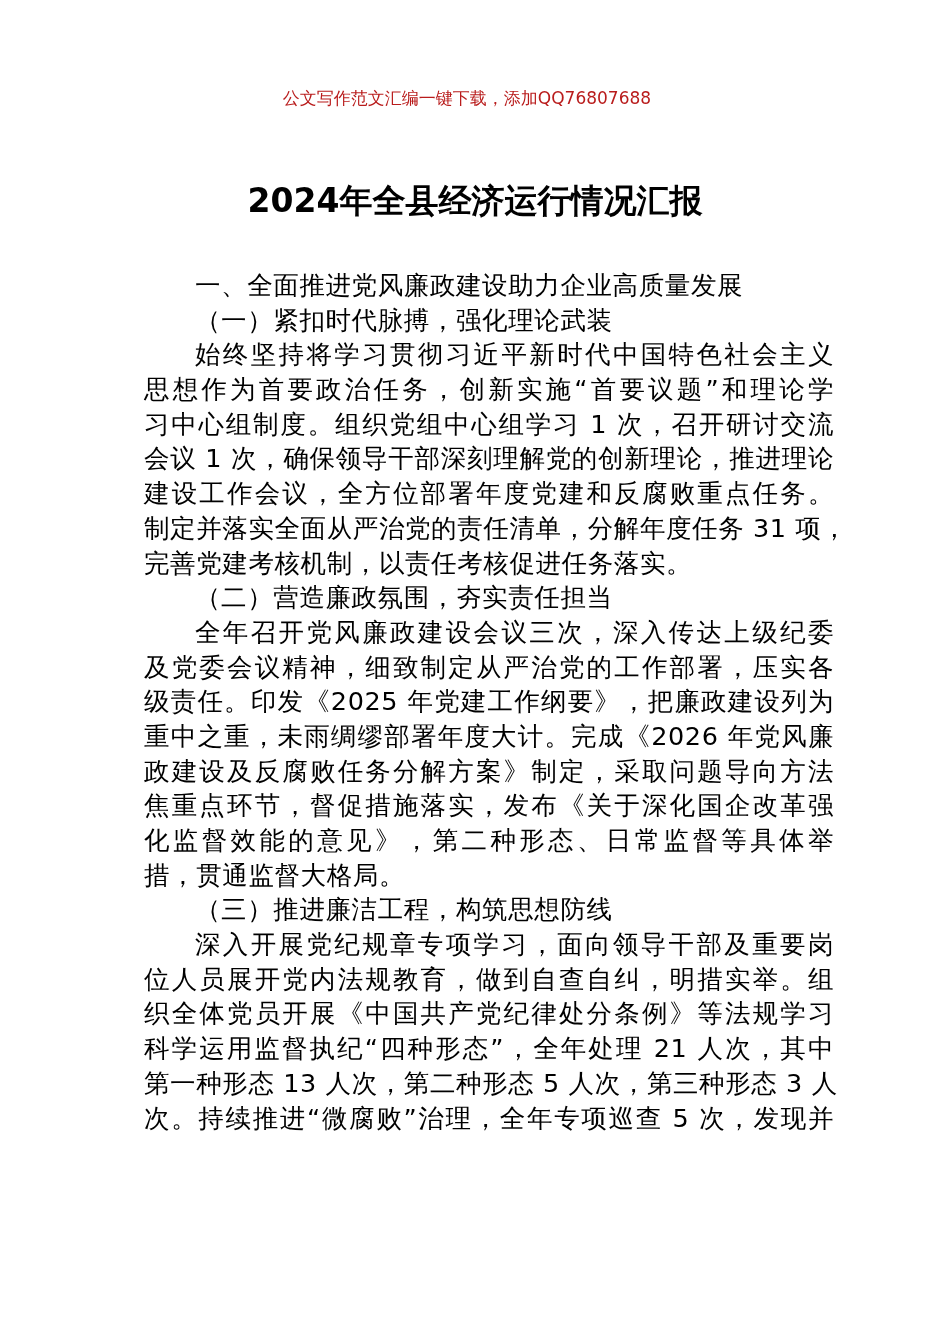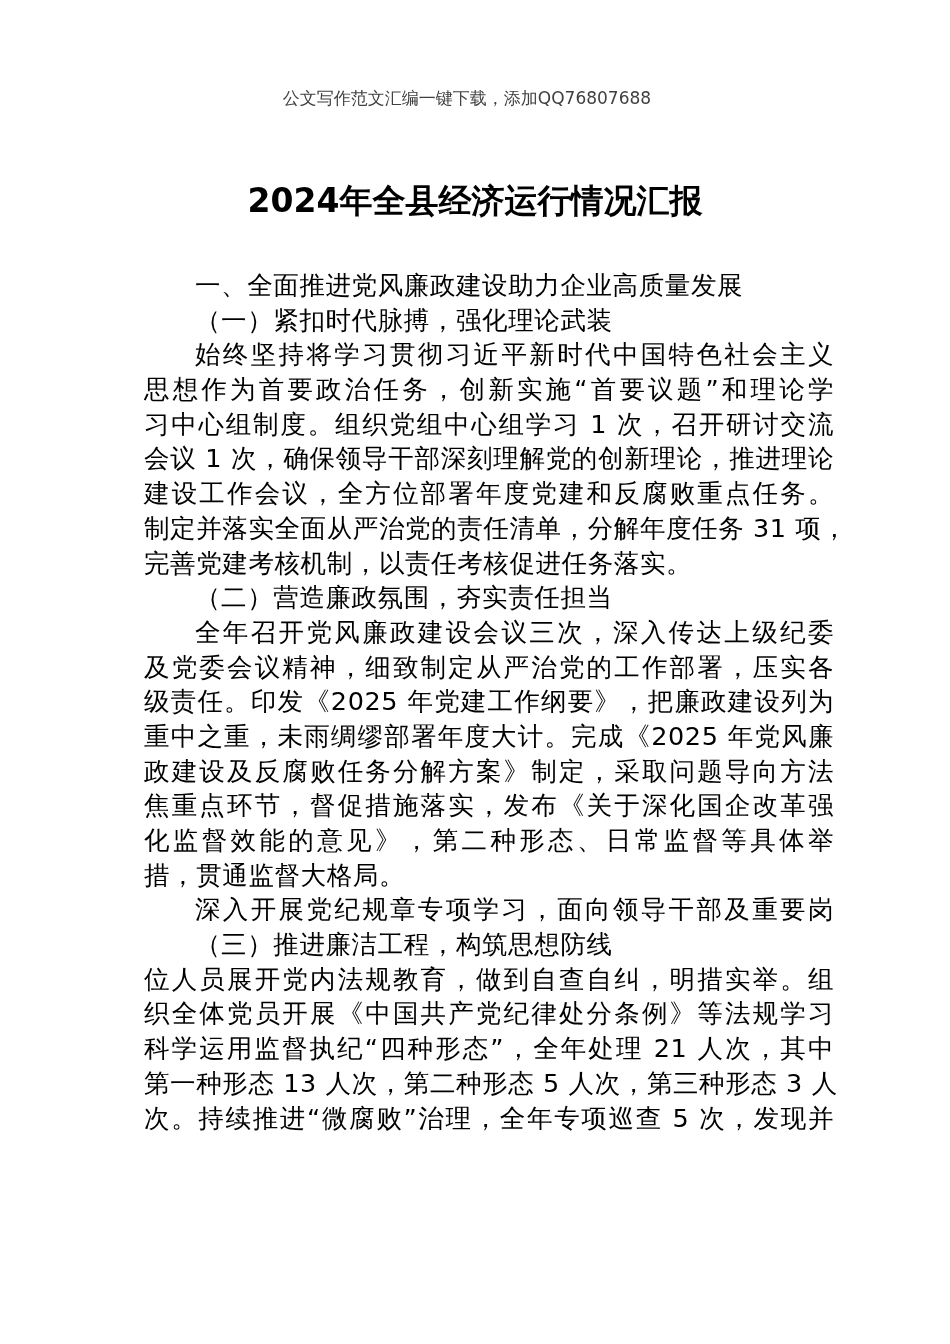--- a/index.html
+++ b/index.html
@@ -23,21 +23,21 @@
       background: #ffffff;
     }
     .watermark {
       position: absolute;
       top: 86px;
       left: 0;
       width: 934px;
       text-align: center;
       font-size: 17px;
       line-height: 24px;
-      color: #404040;
+      color: #b91c1c;
       letter-spacing: 0px;
       white-space: nowrap;
     }
     .title {
       position: absolute;
       top: 178px;
       left: 0;
       width: 950px;
       text-align: center;
       font-size: 33px;
@@ -82,26 +82,26 @@
     <div class="line">思想作为首要政治任务，创新实施“首要议题”和理论学</div>
     <div class="line">习中心组制度。组织党组中心组学习 1 次，召开研讨交流</div>
     <div class="line">会议 1 次，确保领导干部深刻理解党的创新理论，推进理论</div>
     <div class="line">建设工作会议，全方位部署年度党建和反腐败重点任务。</div>
     <div class="line">制定并落实全面从严治党的责任清单，分解年度任务 31 项，</div>
     <div class="line last">完善党建考核机制，以责任考核促进任务落实。</div>
     <div class="line indent last">（二）营造廉政氛围，夯实责任担当</div>
     <div class="line indent">全年召开党风廉政建设会议三次，深入传达上级纪委</div>
     <div class="line">及党委会议精神，细致制定从严治党的工作部署，压实各</div>
     <div class="line">级责任。印发《2025 年党建工作纲要》，把廉政建设列为</div>
-    <div class="line">重中之重，未雨绸缪部署年度大计。完成《2025 年党风廉</div>
+    <div class="line">重中之重，未雨绸缪部署年度大计。完成《2026 年党风廉</div>
     <div class="line">政建设及反腐败任务分解方案》制定，采取问题导向方法</div>
     <div class="line">焦重点环节，督促措施落实，发布《关于深化国企改革强</div>
     <div class="line">化监督效能的意见》，第二种形态、日常监督等具体举</div>
     <div class="line last">措，贯通监督大格局。</div>
+    <div class="line indent last">（三）推进廉洁工程，构筑思想防线</div>
     <div class="line indent">深入开展党纪规章专项学习，面向领导干部及重要岗</div>
-    <div class="line indent last">（三）推进廉洁工程，构筑思想防线</div>
     <div class="line">位人员展开党内法规教育，做到自查自纠，明措实举。组</div>
     <div class="line">织全体党员开展《中国共产党纪律处分条例》等法规学习</div>
     <div class="line">科学运用监督执纪“四种形态”，全年处理 21 人次，其中</div>
     <div class="line">第一种形态 13 人次，第二种形态 5 人次，第三种形态 3 人</div>
     <div class="line">次。持续推进“微腐败”治理，全年专项巡查 5 次，发现并</div>
   </div>
 </div>
 
 </body></html>

